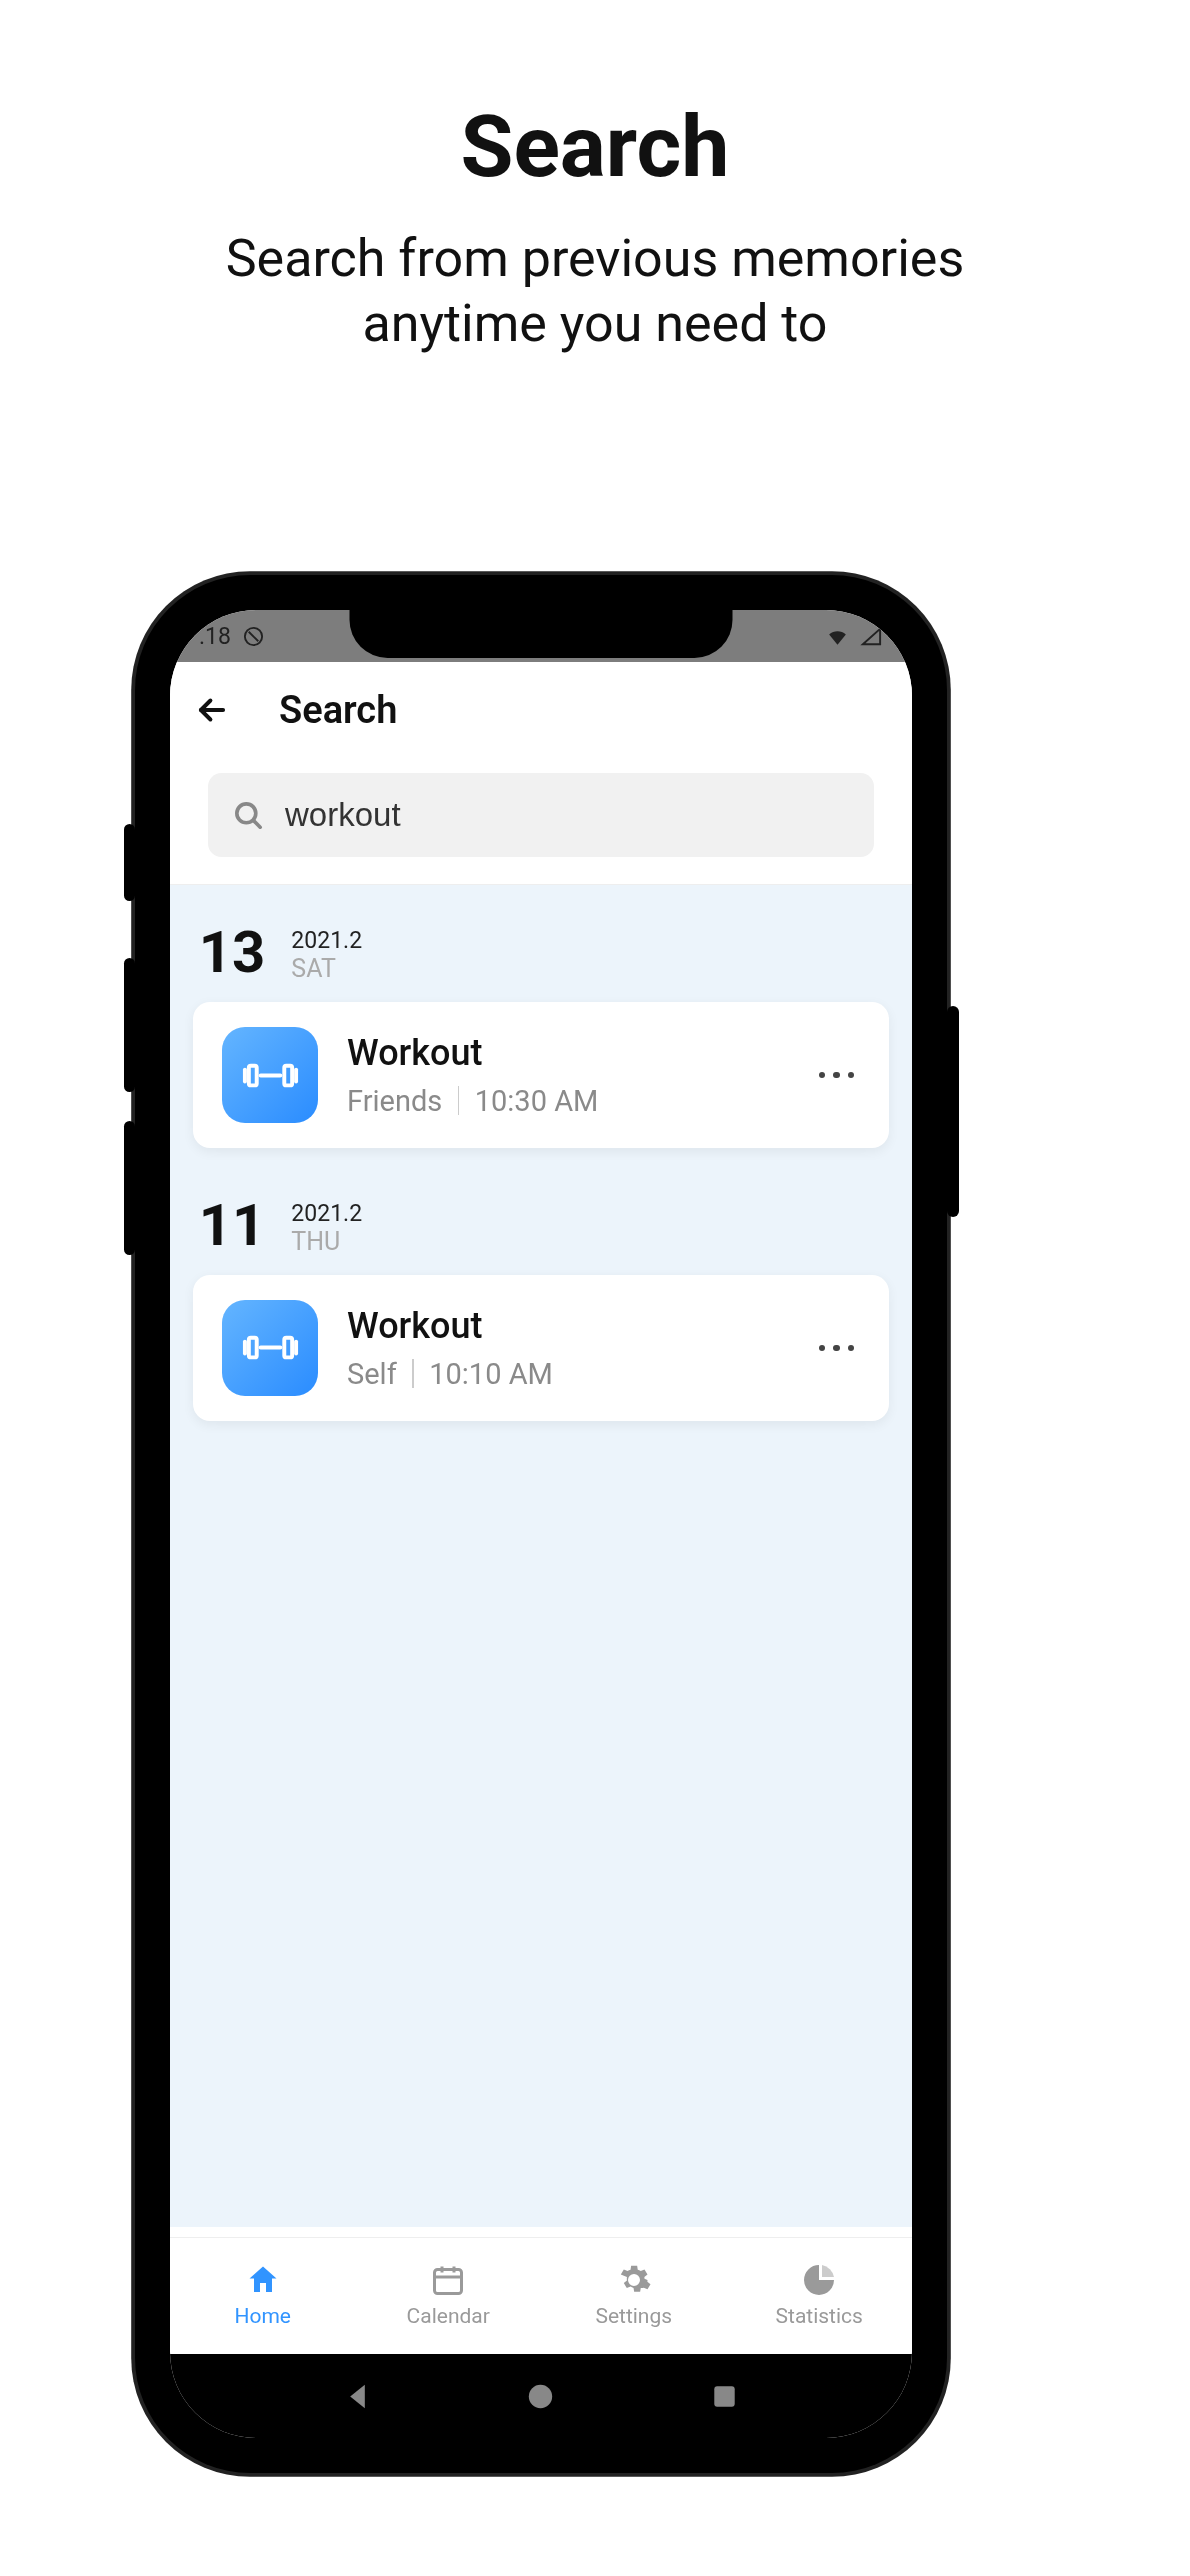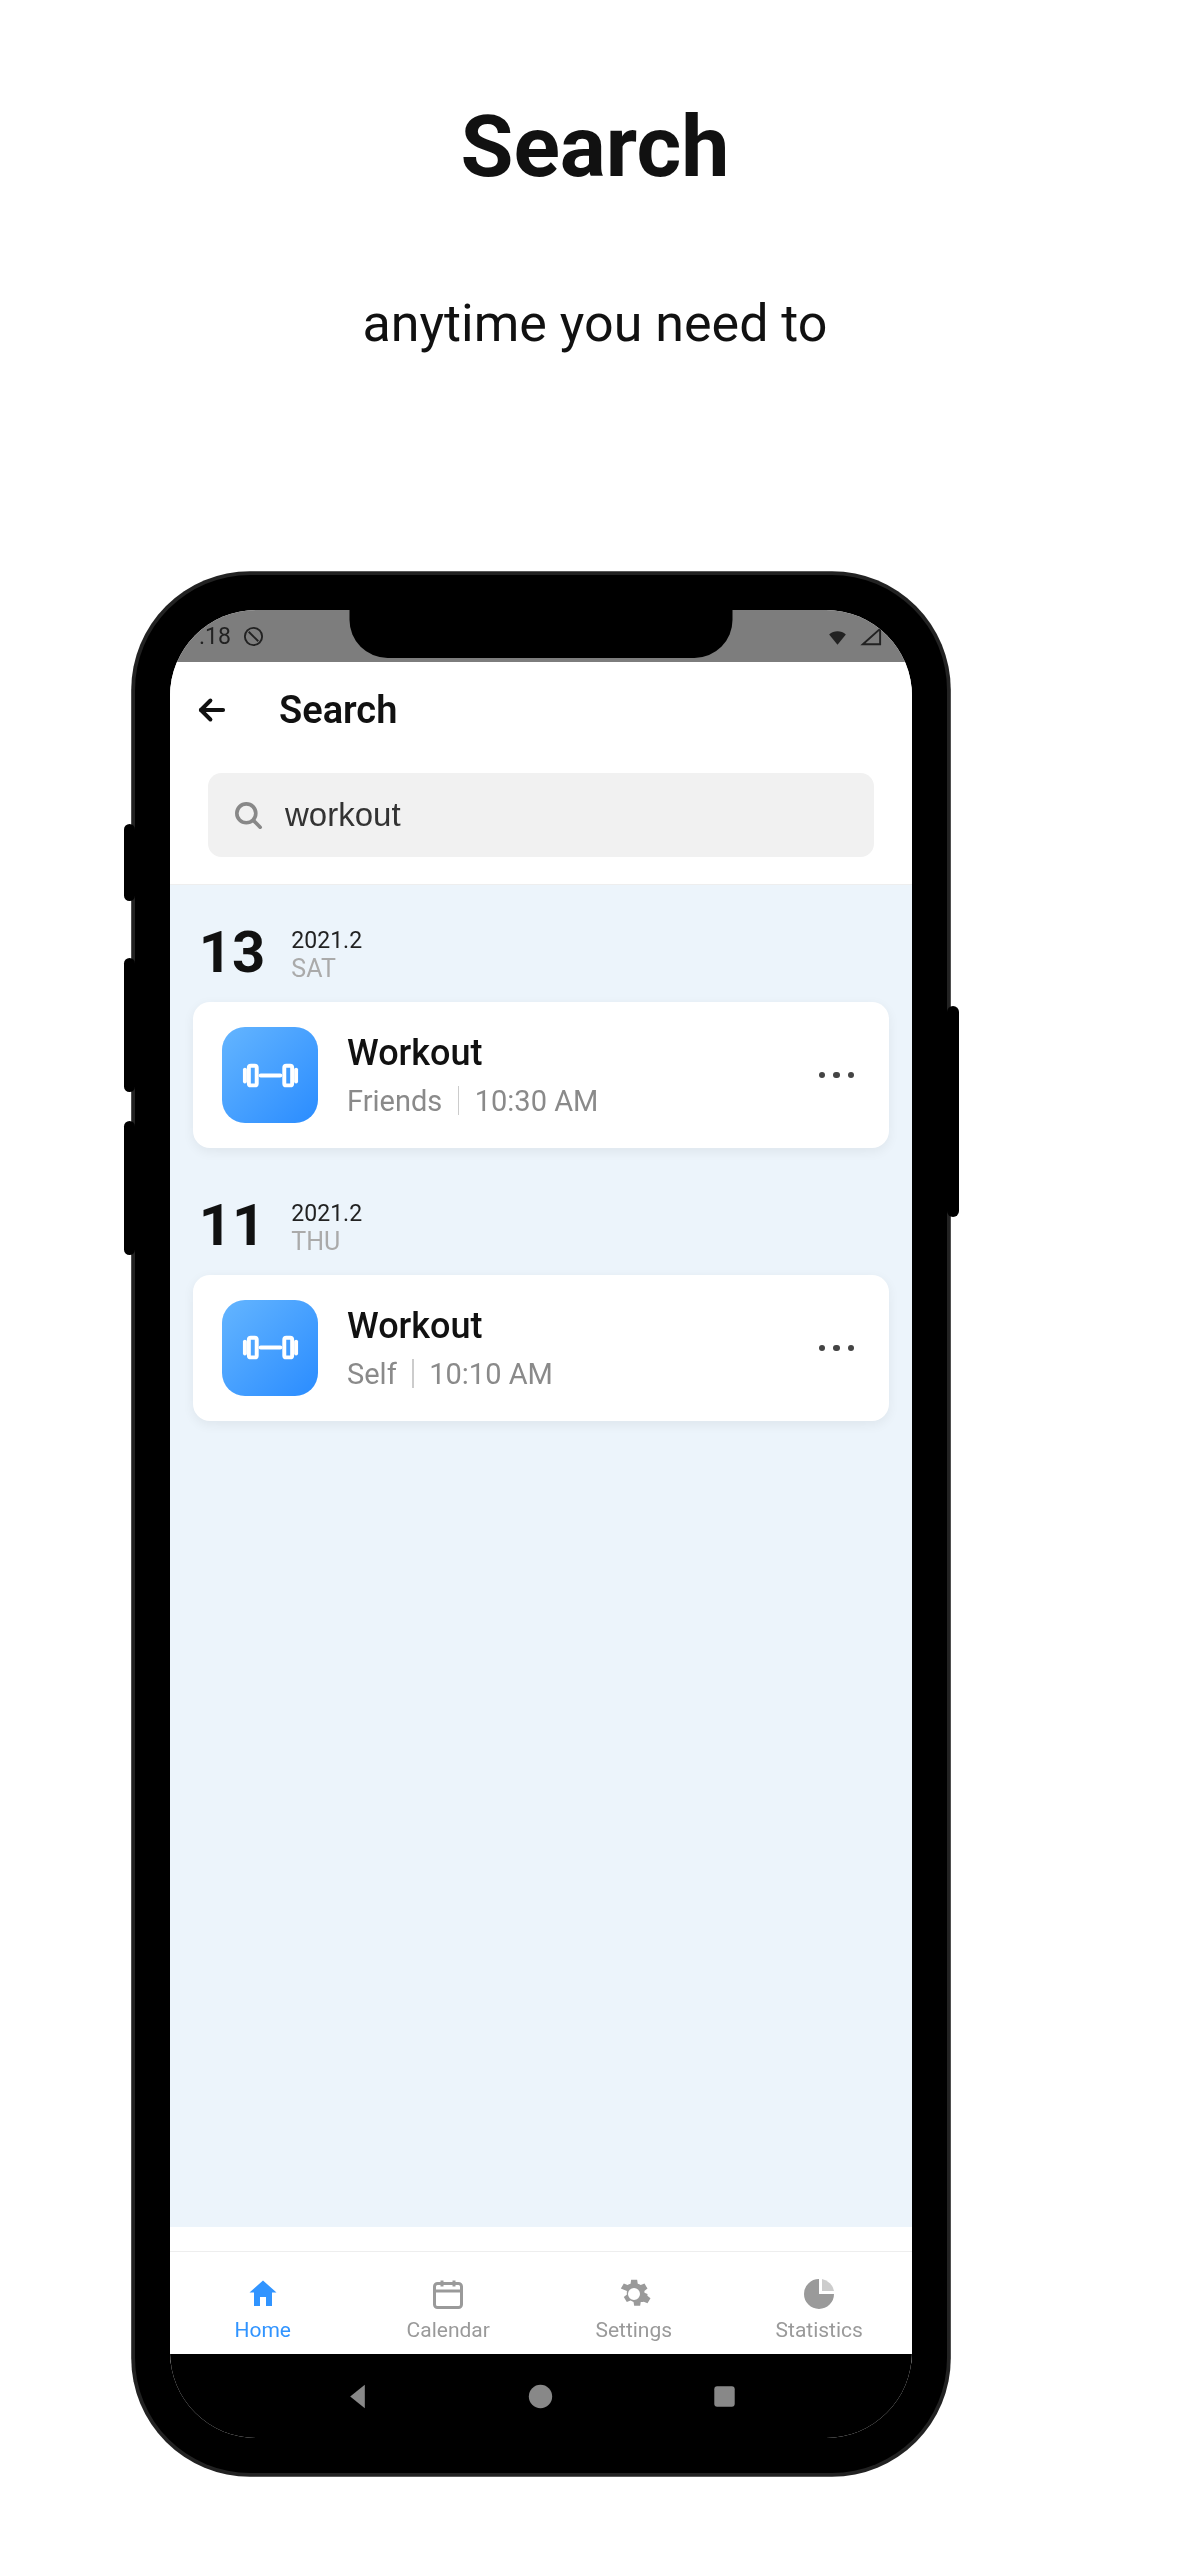--- a/index.html
+++ b/index.html
@@ -159,21 +159,21 @@
   gap: 15.3px;
   font-size: 29px;
   color: #8a8a8a;
   margin-top: 9.6px;
 }
 .divider { width: 1.9px; height: 29px; background: #ccc; }
 .dots { display: flex; gap: 7.7px; padding-right: 5.8px; }
 .dot { width: 6.7px; height: 6.7px; border-radius: 50%; background: #444; }
 .bottom-nav {
   position: absolute;
-  bottom: 72px;
+  bottom: 86px;
   left: 0;
   right: 0;
   height: 115px;
   background: #fff;
   border-top: 1px solid #eee;
   display: flex;
 }
 .nav-item {
   flex: 1;
   display: flex;
@@ -198,21 +198,21 @@
   justify-content: space-around;
   padding: 0 96px;
 }
 .sys-nav svg { width: 35px; height: 35px; fill: #888; }
 </style>
 </head>
 <body>
 
 <div class="promo-title">Search</div>
 <div class="promo-subtitle">
-  <br>
+  <span>Search from previous memories</span><br>
   <span>anytime you need to</span>
 </div>
 
 <div class="phone">
   <div class="phone-btn btn-l1"></div>
   <div class="phone-btn btn-l2"></div>
   <div class="phone-btn btn-l3"></div>
   <div class="phone-btn btn-r1"></div>
 
   <div class="screen">

